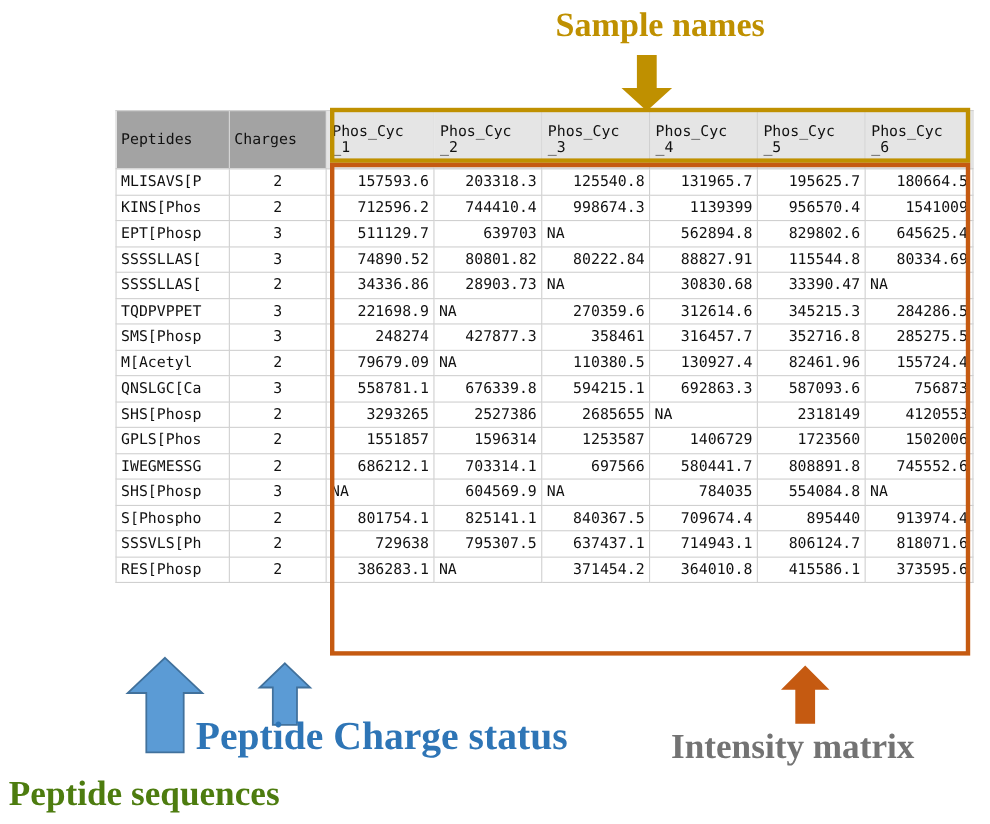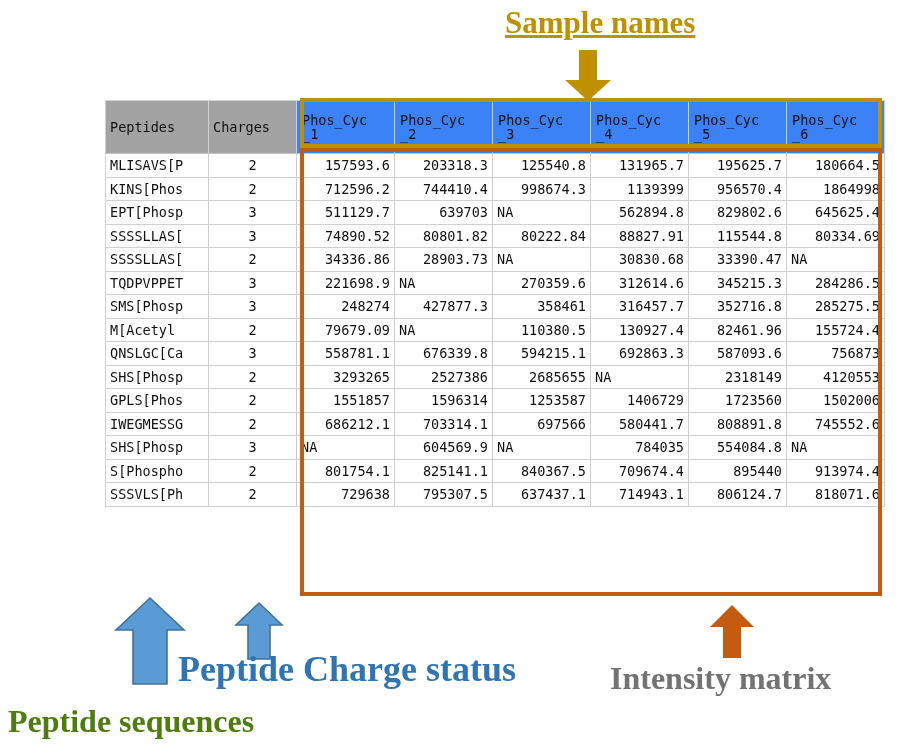--- a/index.html
+++ b/index.html
@@ -40,21 +40,21 @@
   }
   #sheet thead th {
     background: #a3a3a3;
     text-align: left;
     height: 46px;
     line-height: 46px;
     vertical-align: middle;
     border-bottom: 1px solid #c5c5c5;
   }
   #sheet thead th.sample-head {
-    background: #3b82f6;
+    background: #e5e5e5;
     line-height: 1.05;
     vertical-align: middle;
     padding: 3px 5px;
     white-space: normal;
     word-break: break-all;
   }
   .col-pep   { width: 103px; }
   .col-chg   { width: 88px;  }
   .col-smp   { width: 98px;  }
 
@@ -90,21 +90,20 @@
     position: absolute;
     font-family: "Liberation Serif", "DejaVu Serif", serif;
     font-weight: bold;
     white-space: nowrap;
   }
   #anno-sample {
     left: 505px;
     top: 5px;
     font-size: 31px;
     color: #bf9000;
-    text-decoration: underline;
   }
   #anno-intensity {
     left: 610px;
     top: 660px;
     font-size: 32px;
     color: #737373;
   }
   #anno-charge {
     left: 178px;
     top: 648px;
@@ -178,21 +177,21 @@
         <td class="val">180664.5</td>
       </tr>
       <tr>
         <td class="pep">KINS[Phos</td>
         <td class="chg">2</td>
         <td class="val">712596.2</td>
         <td class="val">744410.4</td>
         <td class="val">998674.3</td>
         <td class="val">1139399</td>
         <td class="val">956570.4</td>
-        <td class="val">1864998</td>
+        <td class="val">1541009</td>
       </tr>
       <tr>
         <td class="pep">EPT[Phosp</td>
         <td class="chg">3</td>
         <td class="val">511129.7</td>
         <td class="val">639703</td>
         <td class="val na">NA</td>
         <td class="val">562894.8</td>
         <td class="val">829802.6</td>
         <td class="val">645625.4</td>
@@ -310,20 +309,30 @@
       <tr>
         <td class="pep">SSSVLS[Ph</td>
         <td class="chg">2</td>
         <td class="val">729638</td>
         <td class="val">795307.5</td>
         <td class="val">637437.1</td>
         <td class="val">714943.1</td>
         <td class="val">806124.7</td>
         <td class="val">818071.6</td>
       </tr>
+      <tr>
+        <td class="pep">RES[Phosp</td>
+        <td class="chg">2</td>
+        <td class="val">386283.1</td>
+        <td class="val na">NA</td>
+        <td class="val">371454.2</td>
+        <td class="val">364010.8</td>
+        <td class="val">415586.1</td>
+        <td class="val">373595.6</td>
+      </tr>
     </tbody>
 </table>
 
 <div class="box" id="yellow-box"></div>
 <div class="box" id="orange-box"></div>
 
 <svg class="arrow" style="left:563px; top:50px;" width="50" height="52" viewBox="0 0 50 52">
   <polygon points="16,0 34,0 34,30 48,30 25,51 2,30 16,30" fill="#BF9000"></polygon>
 </svg>
 

